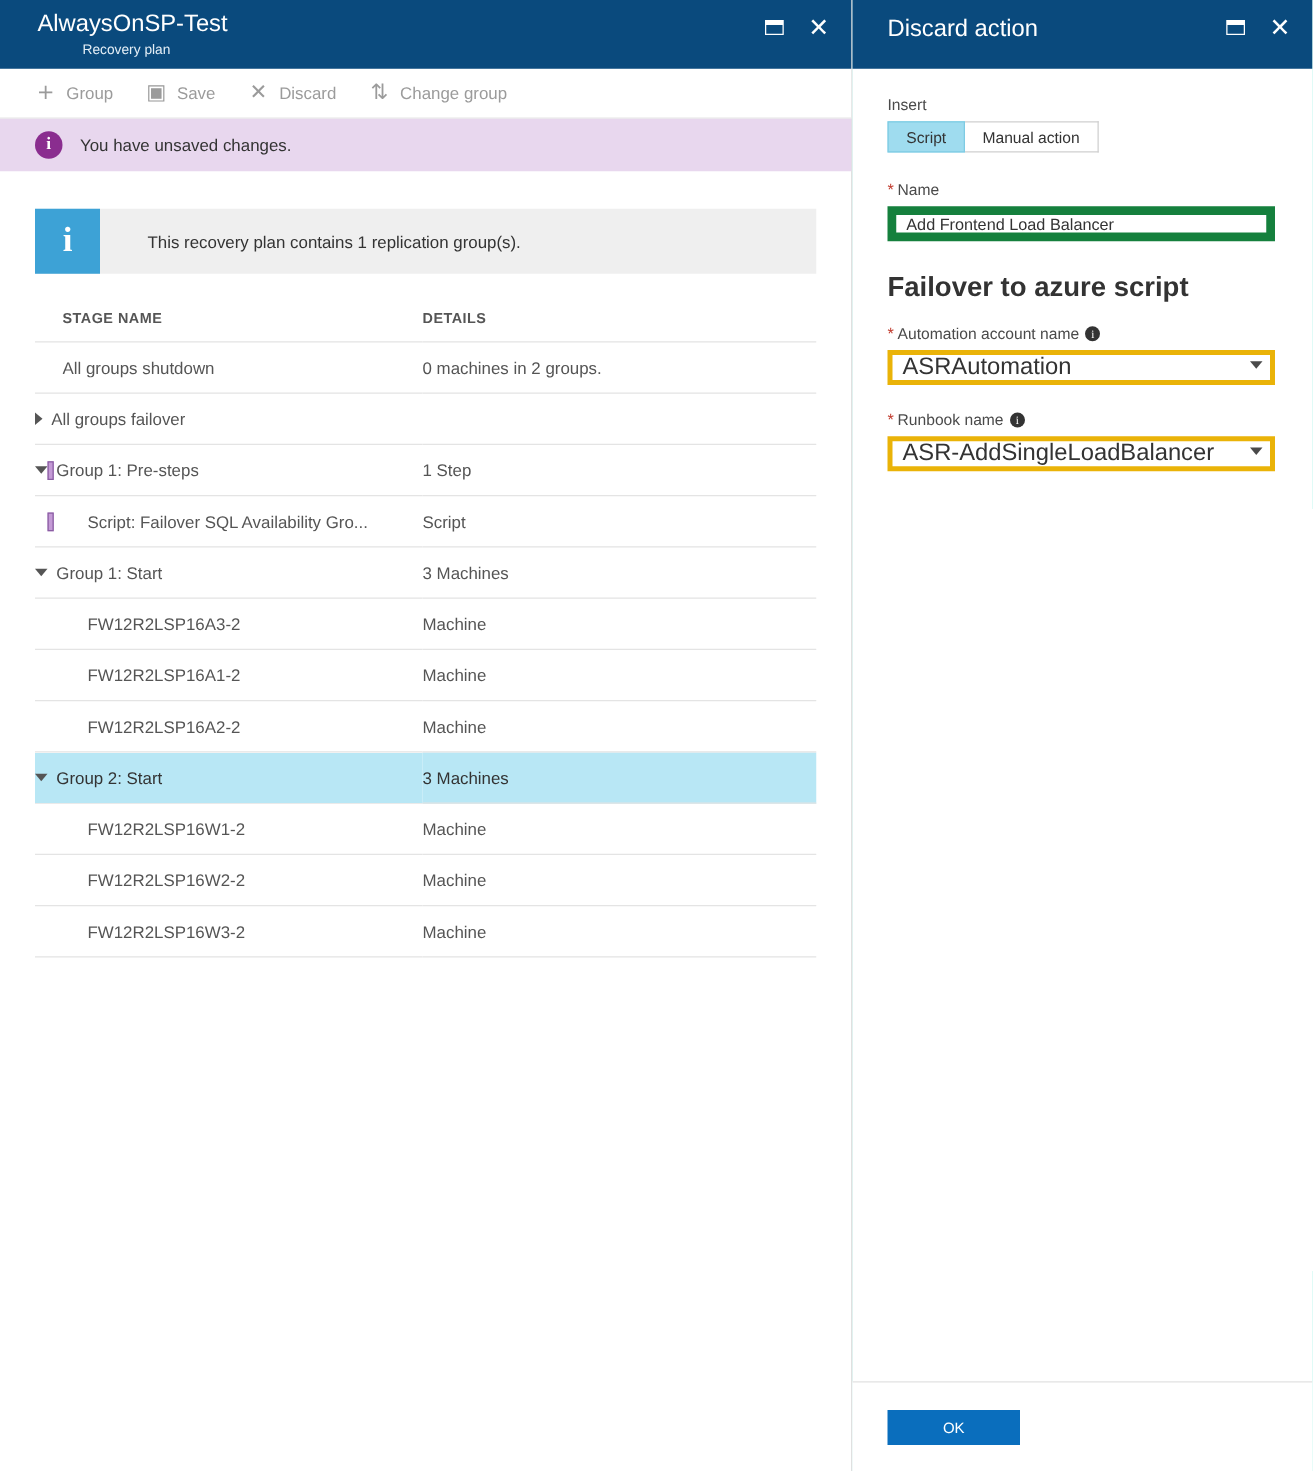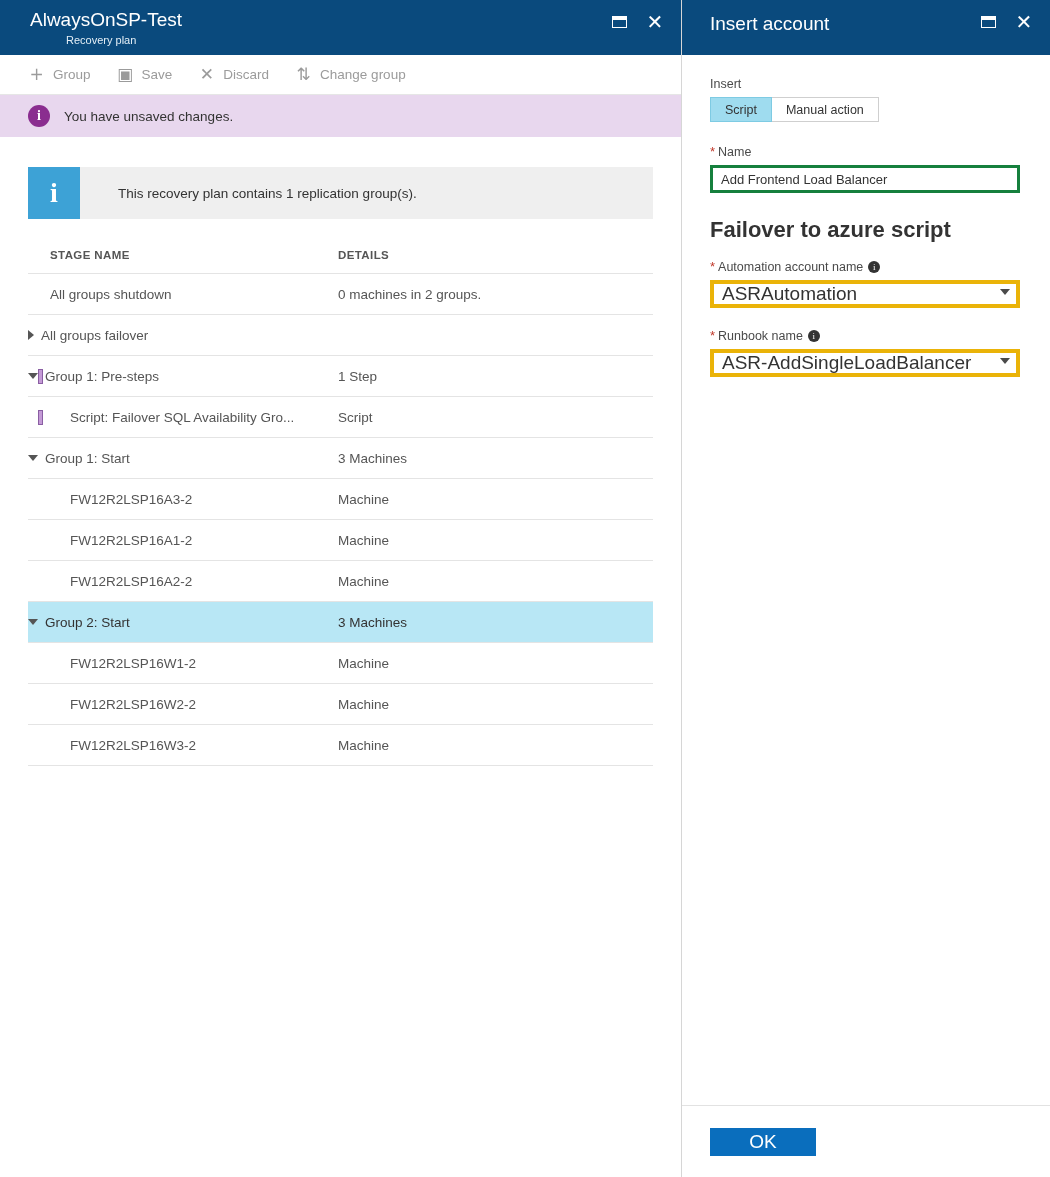--- a/index.html
+++ b/index.html
@@ -263,21 +263,21 @@
     cursor: pointer;
   }
   .seg-btn + .seg-btn { border-left: none; }
   .seg-btn.active {
     background: #9fdcef;
     border-color: #7ecbe3;
   }
   .txt-input {
     width: 310px;
     height: 28px;
-    border: 3px solid #15803d;
+    border: 7px solid #15803d;
     padding: 0 8px;
     font-size: 13px;
     color: #333333;
     font-family: "Liberation Sans", sans-serif;
     outline: none;
     background: #ffffff;
     margin-bottom: 20px;
   }
   .section-title {
     font-size: 22px;
@@ -332,21 +332,21 @@
     padding-left: 28px;
     flex: 0 0 72px;
     background: #ffffff;
   }
   .ok-btn {
     width: 106px;
     height: 28px;
     background: #0a6ebd;
     color: #ffffff;
     border: none;
-    font-size: 19px;
+    font-size: 12px;
     font-family: "Liberation Sans", sans-serif;
     cursor: pointer;
   }
 </style>
 </head>
 <body>
 
 <div class="app">
 
   <div class="left-blade">
@@ -509,21 +509,21 @@
             </tr>
           </tbody>
       </table>
 
     </div>
   </div>
 
   <div class="right-blade">
 
     <div class="right-header">
-      <div class="title">Insert account</div>
+      <div class="title">Discard action</div>
       <div class="win-btns" style="margin-top:0">
         <div class="win-btn">
           <span class="ico-restore"></span>
         </div>
         <div class="win-btn">
           <span class="ico-close">✕</span>
         </div>
       </div>
     </div>
 

